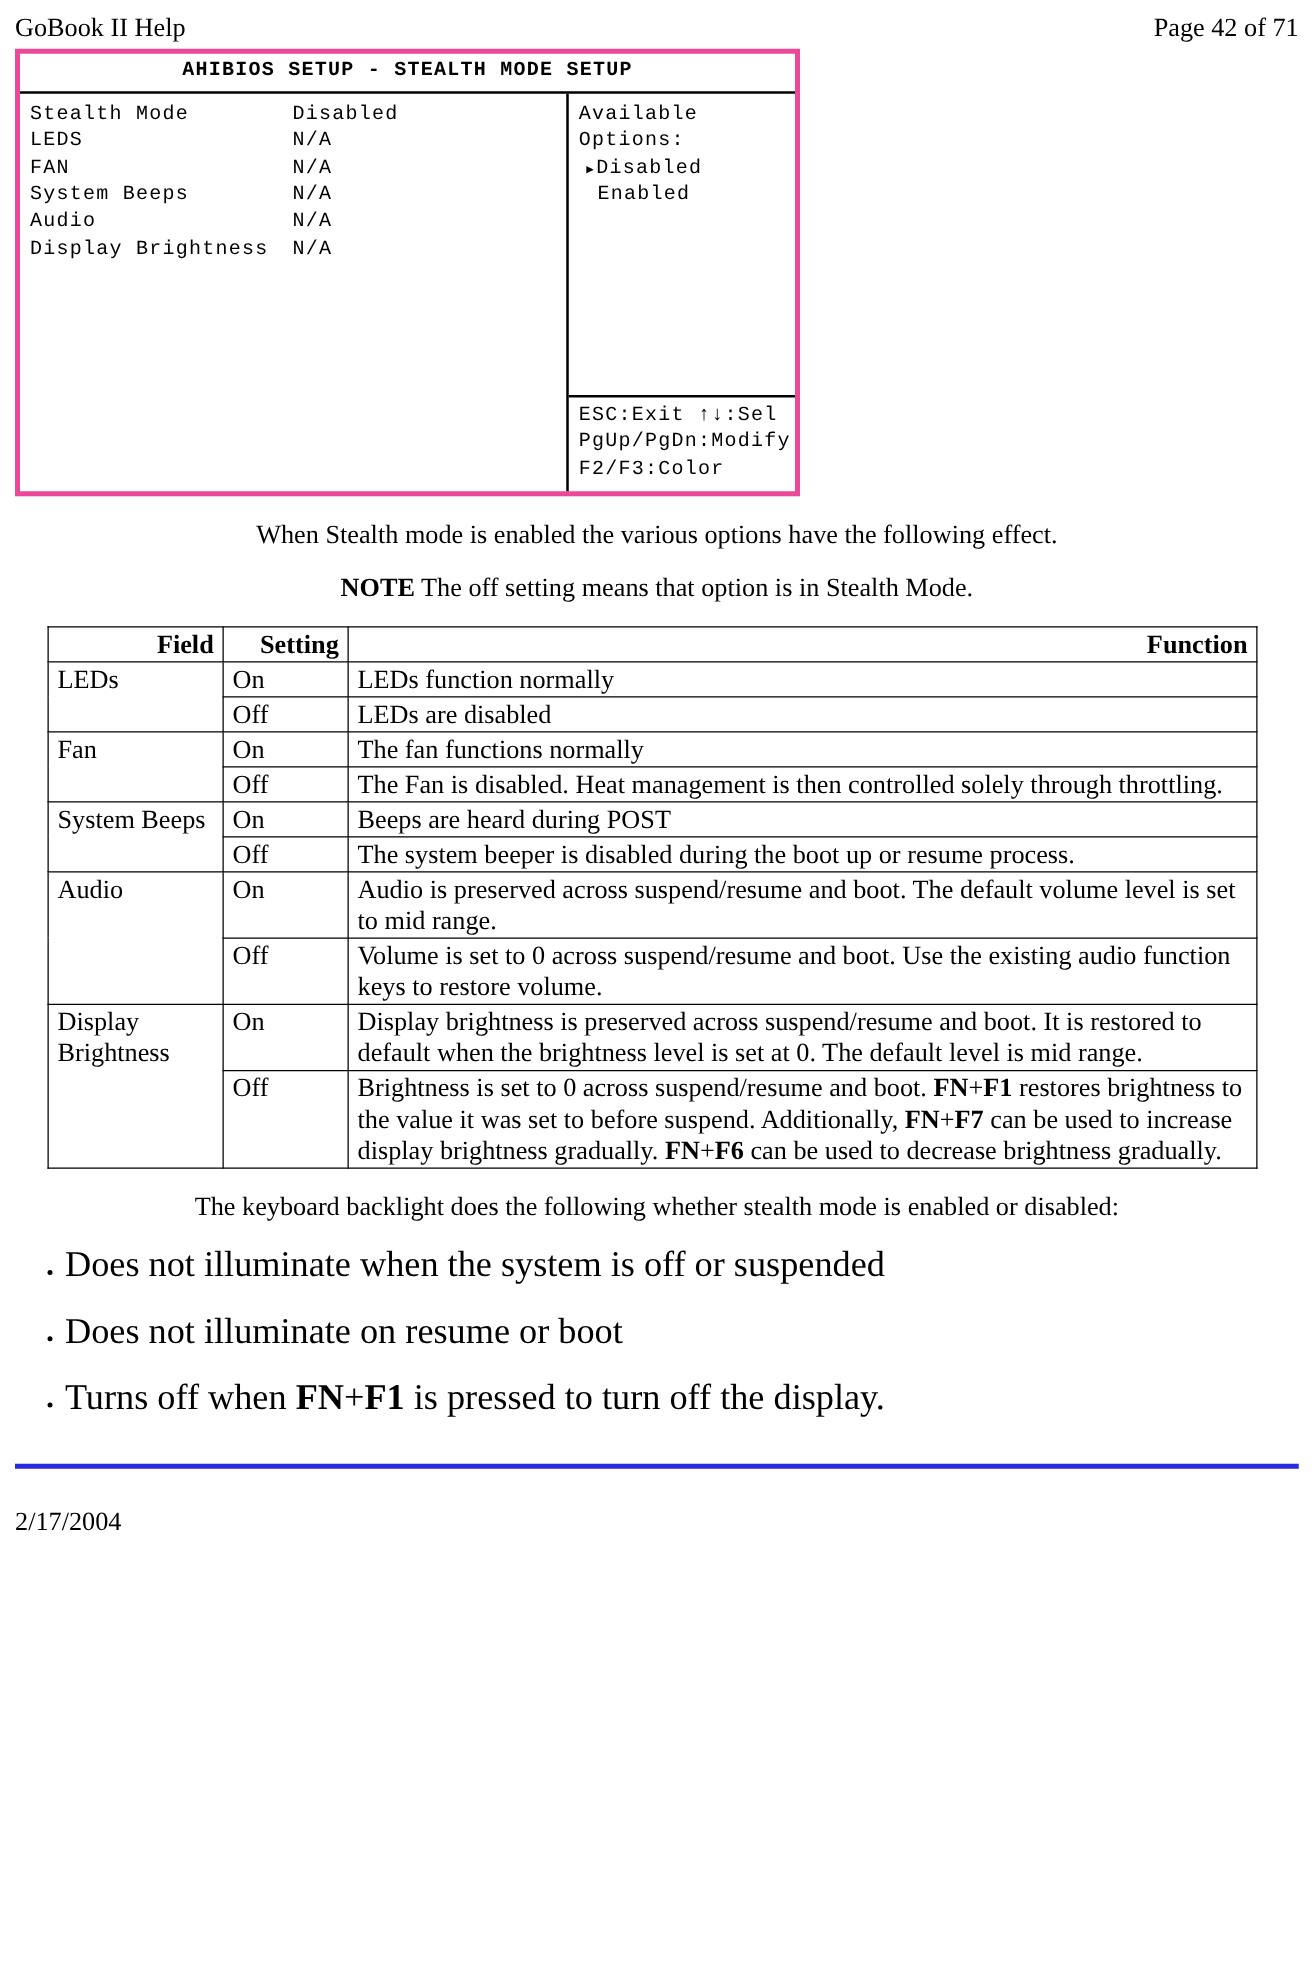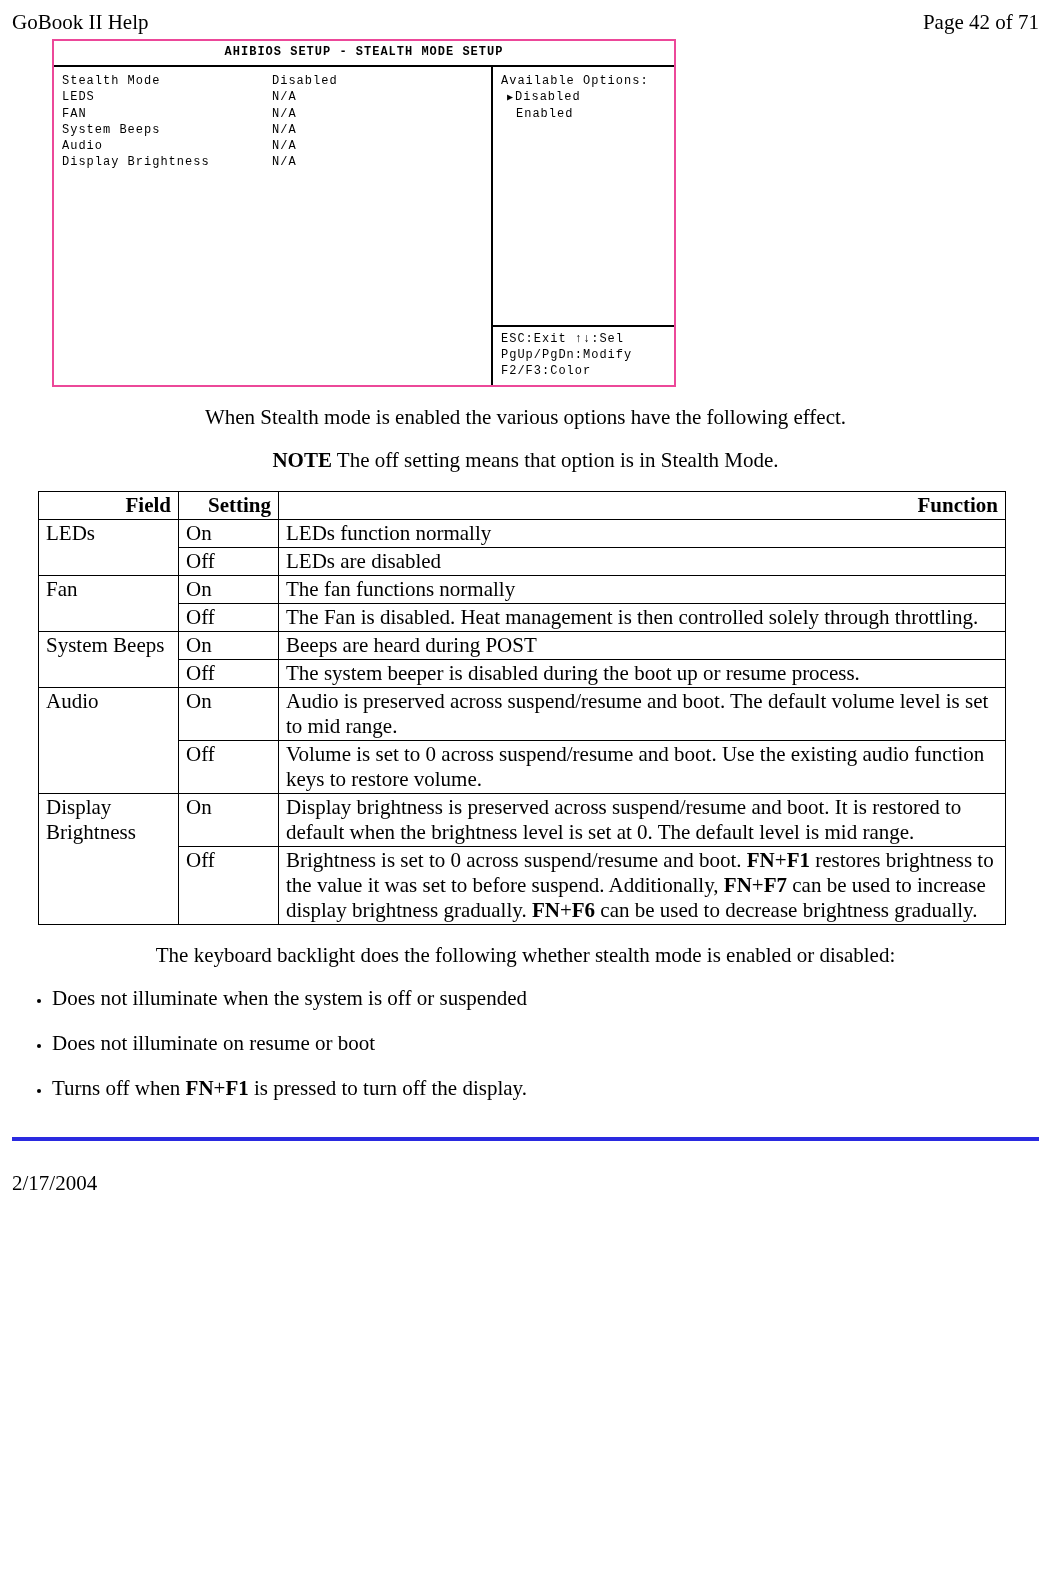--- a/index.html
+++ b/index.html
@@ -12,27 +12,26 @@
     width: 1051px;
     box-sizing: border-box;
   }
   .topbar {
     display: flex;
     justify-content: space-between;
     font-size: 21px;
     margin-bottom: 4px;
   }
   .bios-box {
-    border: 2px solid #ec4899;
+    border: 4px solid #ec4899;
     width: 620px;
     font-family: "Courier New", monospace;
-    font-size: 12px;
+    font-size: 16px;
     letter-spacing: 1px;
     line-height: 1.35;
-    margin-left: 40px;
   }
   .bios-header {
     border-bottom: 2px solid #000;
     text-align: center;
     padding: 3px 4px 5px 4px;
     font-weight: bold;
   }
   .bios-body {
     display: flex;
     height: 318px;
@@ -65,21 +64,21 @@
     border: 1.5px solid #000;
     padding: 1px 7px 1px 7px;
     vertical-align: top;
     text-align: left;
     font-weight: normal;
   }
   table.stealth th { font-weight: bold; text-align: right; }
   table.stealth .col-field { width: 125px; }
   table.stealth .col-setting { width: 85px; }
   ul.kb { margin: 10px 0 36px 16px; padding: 0; }
-  ul.kb li { margin: 0 0 20px 24px; list-style-type: disc; font-size:21px;}
+  ul.kb li { margin: 0 0 20px 24px; list-style-type: disc; font-size:29px;}
   ul.kb li::marker { font-size: 14px; }
   .hr-top { border-top: 4px solid #2a2ae0; margin: 0 0 30px 0; }
   .footer {
     display: flex;
     justify-content: space-between;
     font-size: 21px;
     margin-top: 10px;
   }
   .b { font-weight: bold; }
 </style>

